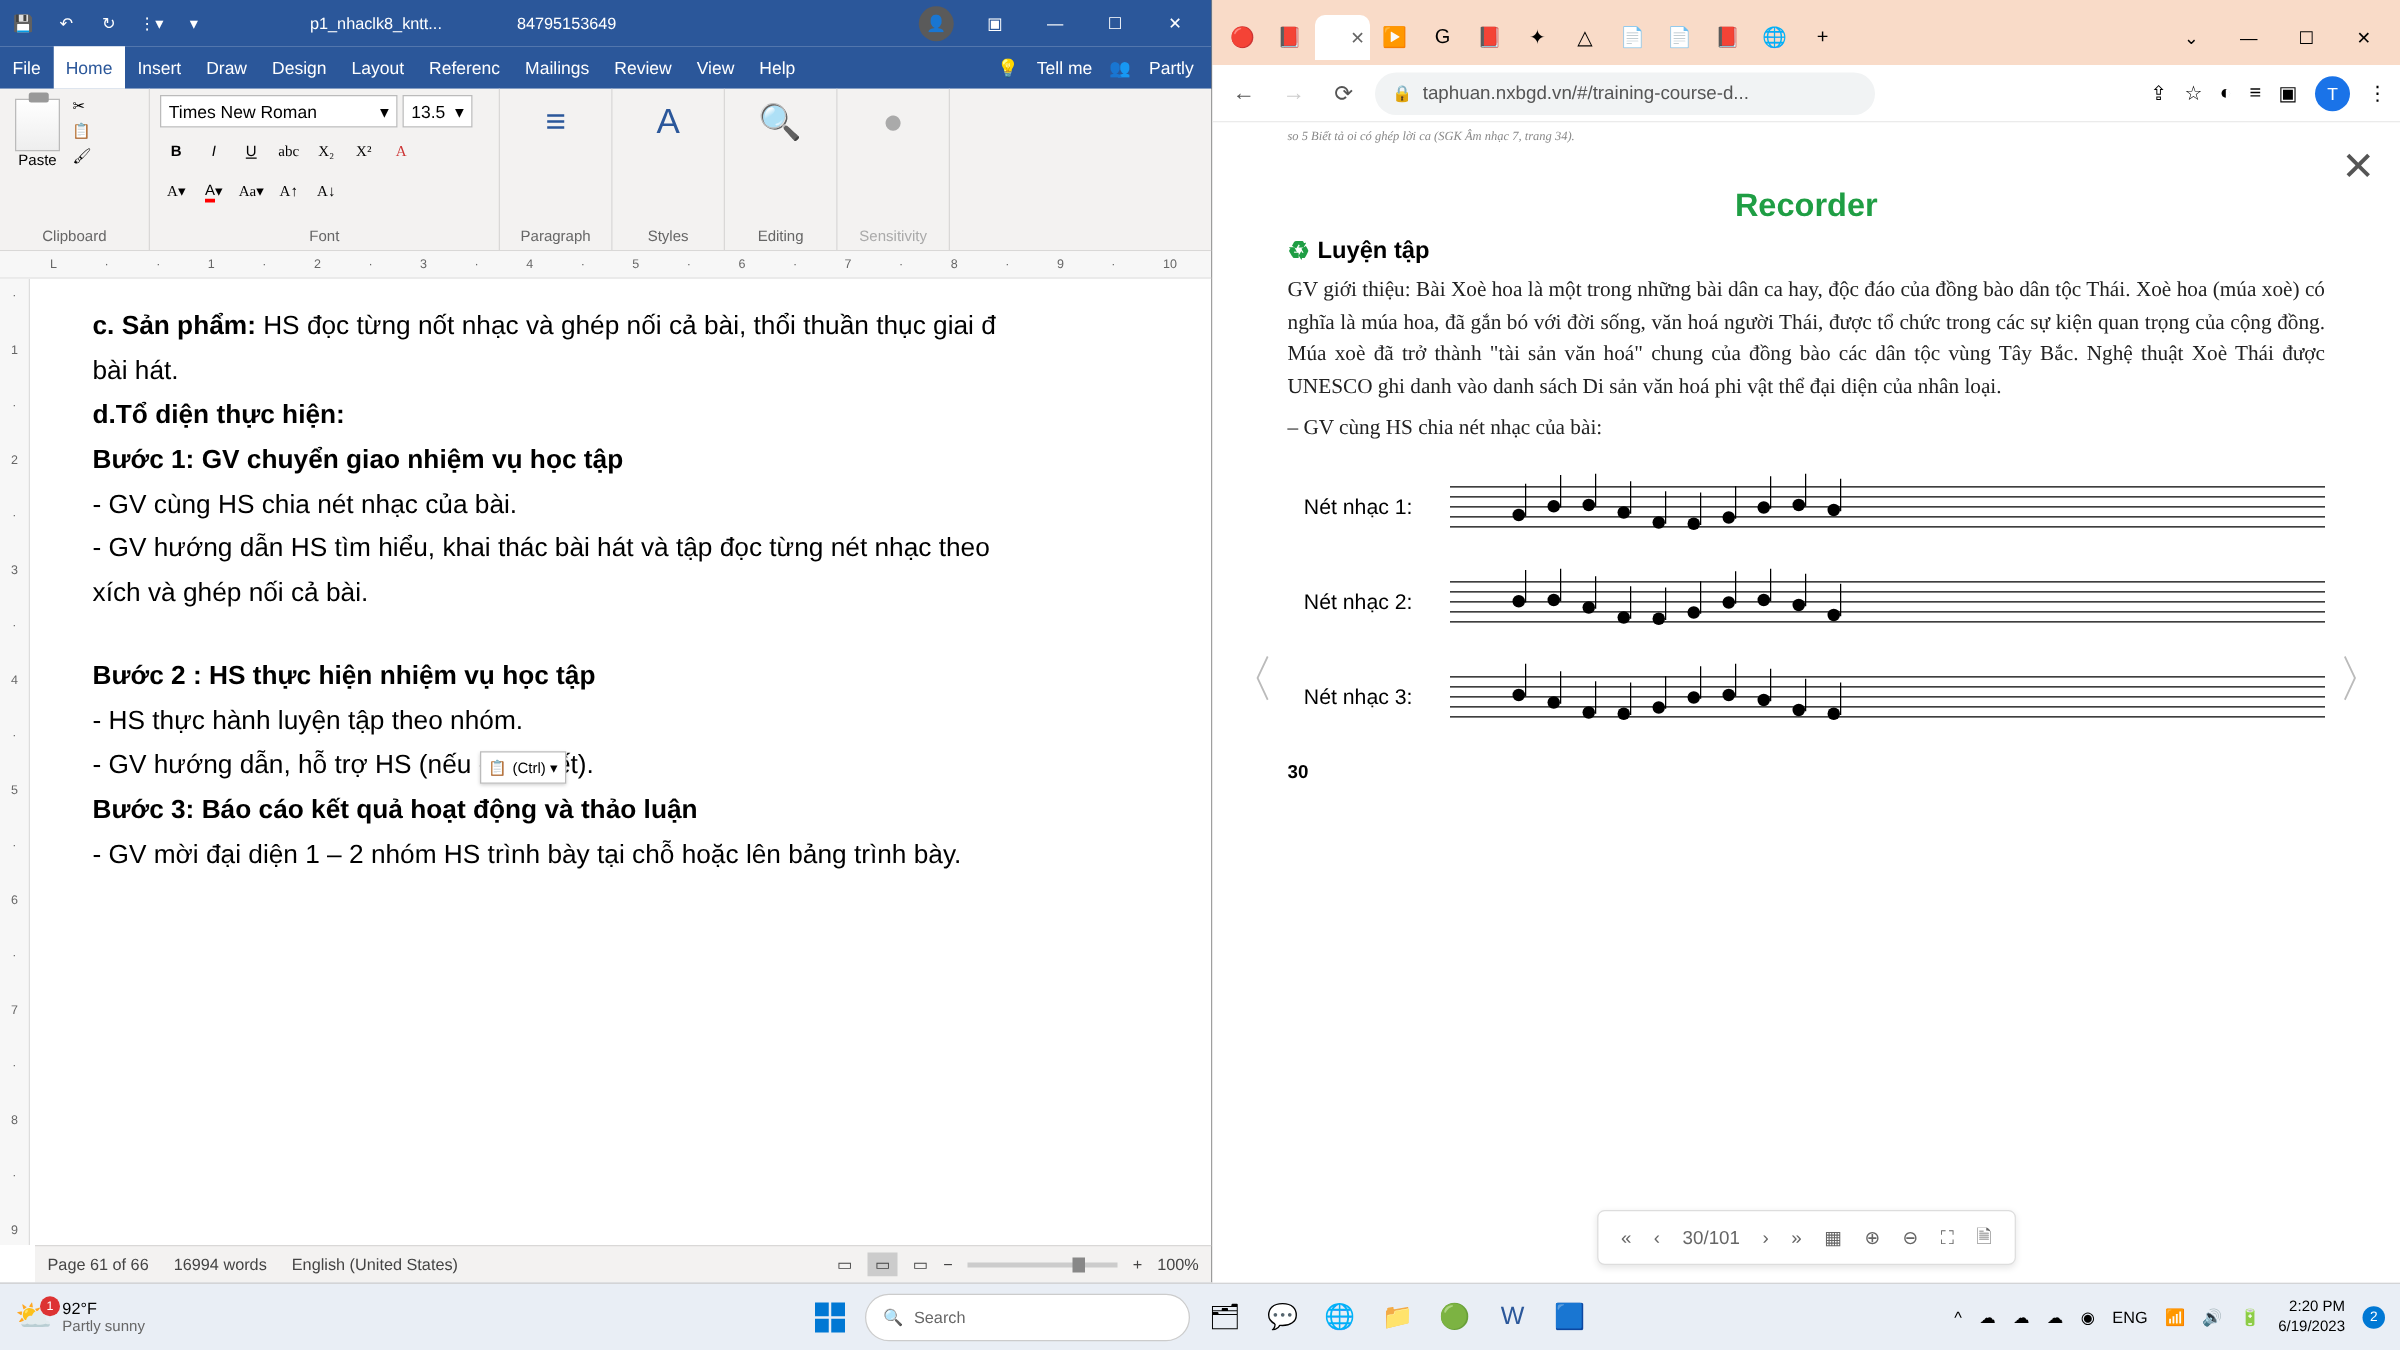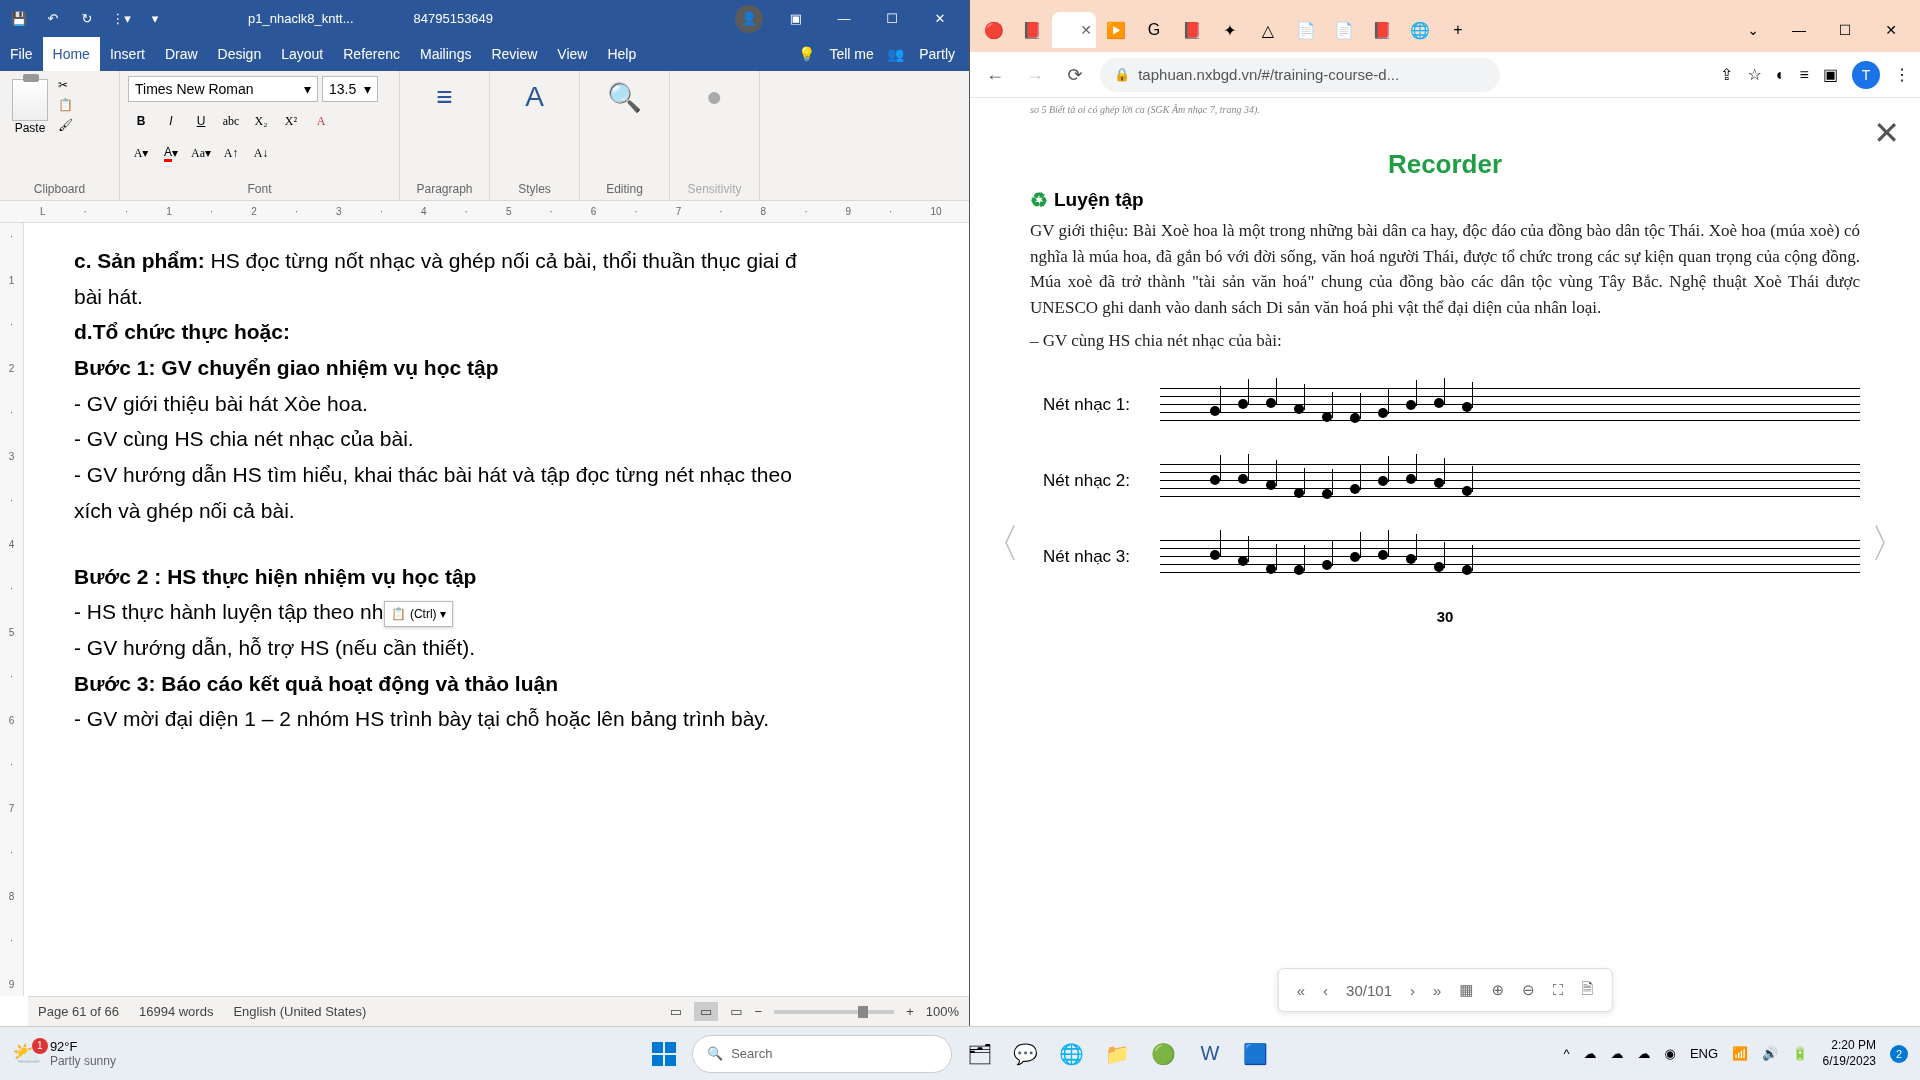--- a/index.html
+++ b/index.html
@@ -79,21 +79,21 @@
 .recycle-ico { color:#1f9e44; font-size:20px; }
 .close-x { position:absolute; right: 20px; top: 16px; font-size: 32px; color:#555; cursor:pointer; font-weight:300; }
 .music-row { display:flex; align-items:center; gap: 30px; margin: 26px 0; }
 .music-label { width: 100px; text-align:right; font-size: 17px; }
 .staff { flex:1; height: 50px; position:relative; }
 .staff-lines { position:absolute; left:0; right:0; top:8px; }
 .staff-lines div { height:1px; background:#000; margin-bottom:7px; }
 .notes { position:absolute; left:50px; top:0; display:flex; gap:18px; align-items:flex-end; height:40px; }
 .note { width:10px; height:10px; background:#000; border-radius:50%; position:relative; }
 .note::after { content:""; position:absolute; right:-1px; bottom:4px; width:1px; height:26px; background:#000; }
-.page-num { font-size:15px; font-weight:bold; margin-top: 20px; text-align: center; }
+.page-num { font-size:15px; font-weight:bold; margin-top: 20px; }
 .page-nav-arrow { position:absolute; top: 45%; font-size:40px; color:#bbb; cursor:pointer; font-weight:300; }
 .page-nav-arrow.left { left: 10px; }
 .page-nav-arrow.right { right: 10px; }
 
 .pdf-toolbar { position:absolute; bottom: 14px; left:50%; transform:translateX(-50%); background:#fff; border:1px solid #ddd; border-radius:6px; height:44px; display:flex; align-items:center; gap:18px; padding:0 18px; box-shadow:0 2px 6px rgba(0,0,0,0.1); font-size:15px; color:#666; }
 .pdf-toolbar span { cursor:pointer; }
 
 
 .taskbar { height: 54px; background: #e9eef5; display:flex; align-items:center; padding: 0 12px; font-size:13px; border-top: 1px solid #ccc; }
 .weather { display:flex; align-items:center; gap:8px; }
@@ -265,23 +265,22 @@
           <span>·</span>
           <span>7</span>
           <span>·</span>
           <span>8</span>
           <span>·</span>
           <span>9</span>
         </div>
       <div class="doc-page">
         <p><b>c. Sản phẩm: </b><span>HS đọc từng nốt nhạc và ghép nối cả bài, thổi thuần thục giai đ</span></p>
         <p>bài hát.</p>
-        <p><b>d.Tổ chức thực hoặc:</b></p>
+        <p><b>d.Tổ diện thực hiện:</b></p>
         <p><b>Bước 1: GV chuyển giao nhiệm vụ học tập</b></p>
-        <p>- GV giới thiệu bài hát Xòe hoa.</p>
         <p>- GV cùng HS chia nét nhạc của bài.</p>
         <p>- GV hướng dẫn HS tìm hiểu, khai thác bài hát và tập đọc từng nét nhạc theo</p>
         <p>xích và ghép nối cả bài.</p>
         <div class="paste-opt">📋<span>(Ctrl) ▾</span></div>
         <p style="margin-top:30px"><b>Bước 2 : HS thực hiện nhiệm vụ học tập</b></p>
         <p>- HS thực hành luyện tập theo nhóm.</p>
         <p>- GV hướng dẫn, hỗ trợ HS (nếu cần thiết).</p>
         <p><b>Bước 3: Báo cáo kết quả hoạt động và thảo luận</b></p>
         <p>- GV mời đại diện 1 – 2 nhóm HS trình bày tại chỗ hoặc lên bảng trình bày.</p>
       </div>

